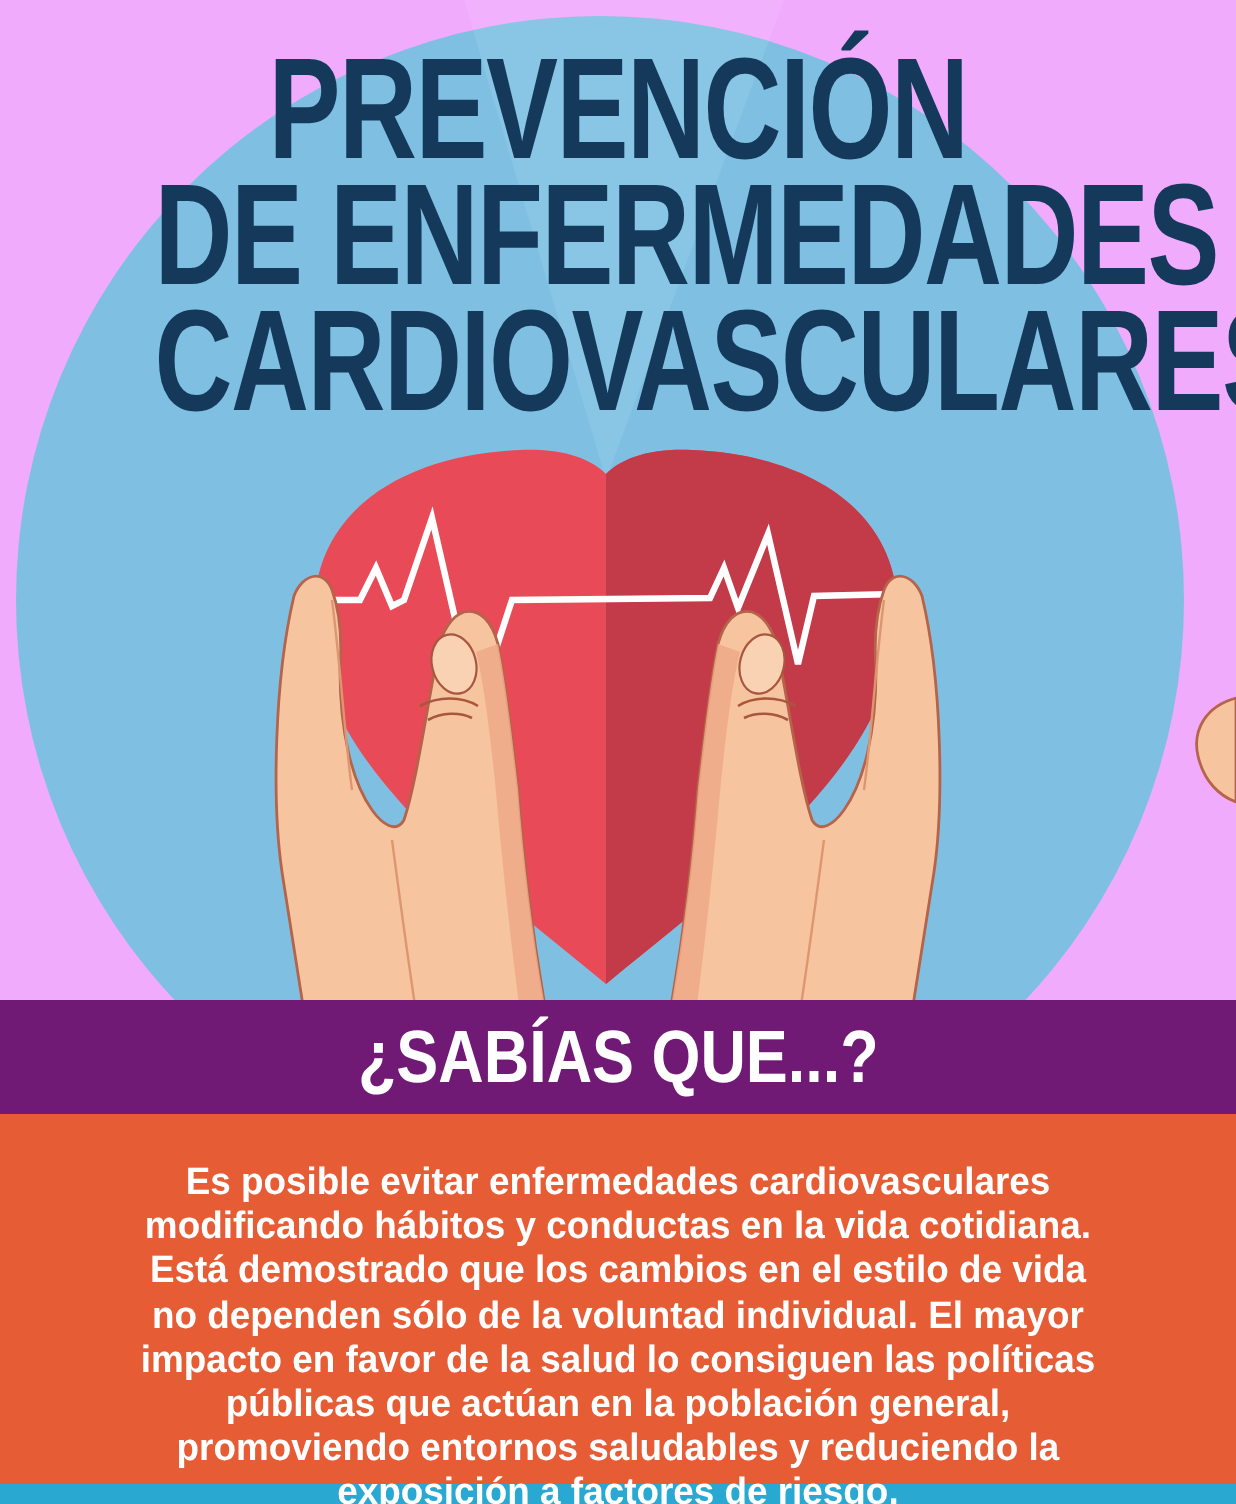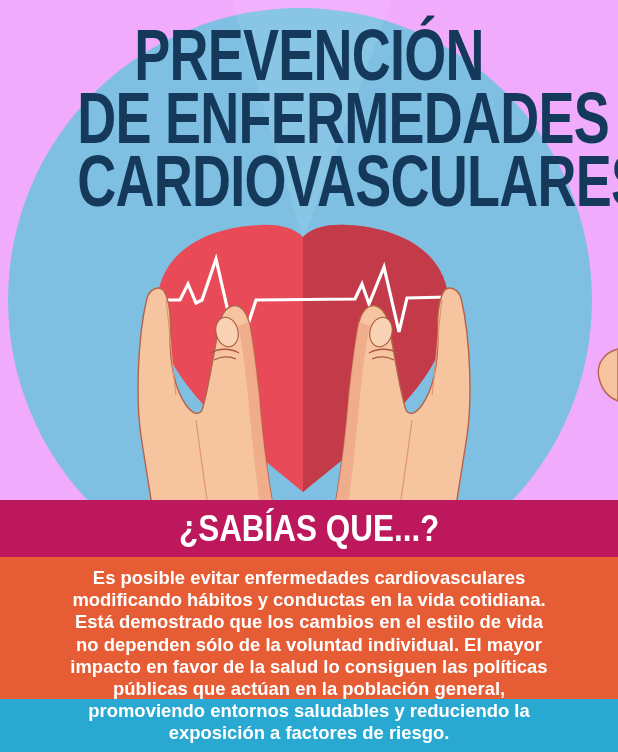--- a/index.html
+++ b/index.html
@@ -15,29 +15,29 @@
   .title{
     position:absolute;left:0;top:24px;width:618px;text-align:center;z-index:2;
   }
   .title-line{
     font-size:72px;line-height:63px;font-weight:bold;letter-spacing:-1px;
     color:#15395B;transform:scaleX(0.75);transform-origin:50% 50%;
     white-space:nowrap;
   }
   .band{
     position:absolute;left:0;top:500px;width:618px;height:57px;
-    background:#be185d;z-index:3;display:flex;align-items:center;justify-content:center;
+    background:#701a75;z-index:3;display:flex;align-items:center;justify-content:center;
   }
   .band-text{
     color:#FFFFFF;font-weight:bold;font-size:37px;letter-spacing:0px;
     transform:scaleX(0.85);transform-origin:50% 50%;white-space:nowrap;
   }
   .orange{
-    position:absolute;left:0;top:557px;width:618px;height:142px;
-    background:#E65C35;z-index:3;padding-top:10px;box-sizing:border-box;
+    position:absolute;left:0;top:557px;width:618px;height:185px;
+    background:#E65C35;z-index:3;padding-top:24px;box-sizing:border-box;
   }
   .body-line{
     color:#FFFFFF;font-weight:bold;font-size:19px;line-height:22.2px;
     text-align:center;white-space:nowrap;transform:scaleX(0.97);
     transform-origin:50% 50%;
   }
 </style>
 </head>
 <body>
 

